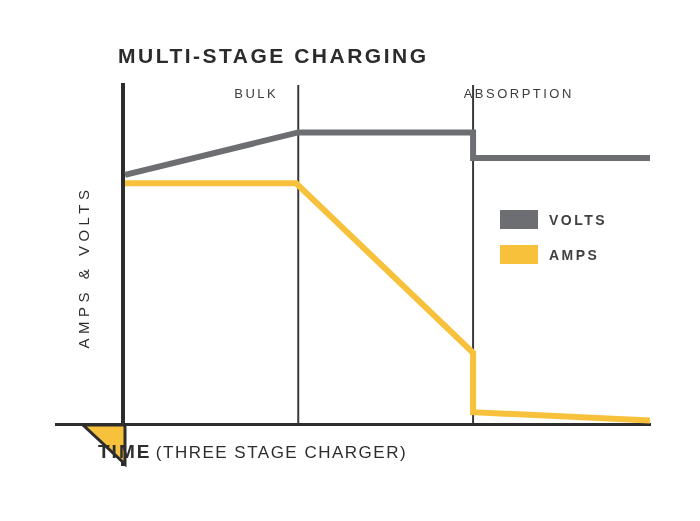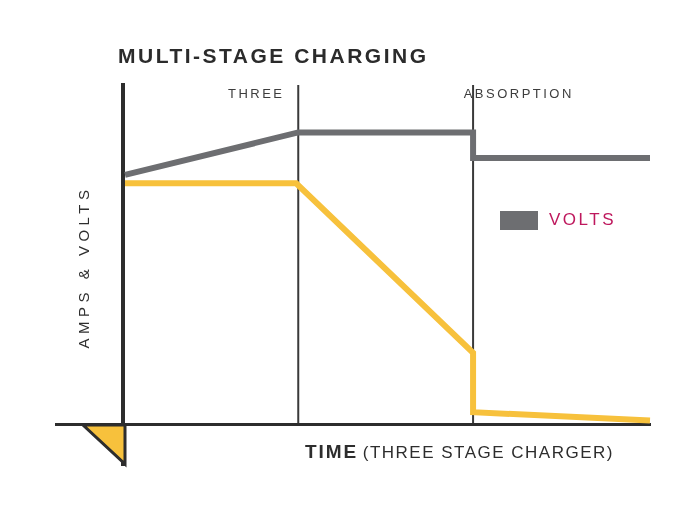--- a/index.html
+++ b/index.html
@@ -67,32 +67,32 @@
     align-items: center;
     margin-bottom: 16px;
   }
   .legend-swatch {
     display: inline-block;
     width: 38px;
     height: 19px;
     margin-right: 11px;
   }
   .legend-label {
-    font-size: 17px;
-    font-weight: normal;
+    font-size: 14px;
+    font-weight: bold;
     letter-spacing: 2.5px;
-    color: #be185d;
+    color: #404040;
     white-space: nowrap;
   }
   .xlabel {
     position: absolute;
-    left: 89px;
+    left: 98px;
     top: 441px;
     width: 525px;
-    text-align: right;
+    text-align: left;
     color: #2d2d2d;
     white-space: nowrap;
   }
   .xlabel-main {
     font-size: 19px;
     font-weight: bold;
     letter-spacing: 2px;
   }
   .xlabel-paren {
     font-size: 17px;
@@ -101,41 +101,45 @@
   }
 </style>
 </head>
 <body>
 
 <div class="canvas">
 
   <h1 class="title">MULTI-STAGE CHARGING</h1>
 
   <div class="stage-labels">
-    <div class="stage">THREE</div>
+    <div class="stage">BULK</div>
     <div class="stage">ABSORPTION</div>
   </div>
 
   <div class="ylabel">AMPS &amp; VOLTS</div>
 
   <svg class="plot-svg" width="700" height="521" viewBox="0 0 700 521">
     <line stroke-width="2" x1="298.25" x2="298.25" y1="85" y2="424" stroke="#3a3a3a"></line>
     <line stroke-width="2" x1="473.07499999999993" x2="473.07499999999993" y1="85" y2="424" stroke="#3a3a3a"></line>
     <line x1="123" y1="83" x2="123" y2="466" stroke-width="4" stroke="#2d2d2d"></line>
     <line x1="55" y1="424.5" x2="651" y2="424.5" stroke-width="3" stroke="#2d2d2d"></line>
     <polygon points="83,425 125,425 125,464" stroke-width="3" stroke-linejoin="miter" fill="#f7c13c" stroke="#2d2d2d"></polygon>
     <polyline fill="none" stroke-width="6" stroke-linejoin="miter" points="125,174.835 298.25,132.45999999999998 473.07499999999993,132.45999999999998 473.07499999999993,157.885 650,157.885" stroke="#6d6e71"></polyline>
     <polyline fill="none" stroke-width="6" stroke-linejoin="miter" points="125,183.31 296.15,183.31 473.07499999999993,352.81 473.07499999999993,412.135 650,420.61" stroke="#f7c13c"></polyline>
   </svg>
 
   <div class="legend">
     <div class="legend-row">
       <span class="legend-swatch" style="background: rgb(109, 110, 113);"></span>
       <span class="legend-label">VOLTS</span>
     </div>
+    <div class="legend-row">
+      <span class="legend-swatch" style="background: rgb(247, 193, 60);"></span>
+      <span class="legend-label">AMPS</span>
+    </div>
   </div>
 
   <div class="xlabel">
     <span class="xlabel-main">TIME</span>
     <span class="xlabel-paren">(THREE STAGE CHARGER)</span>
   </div>
 
 </div>
 
 </body></html>

